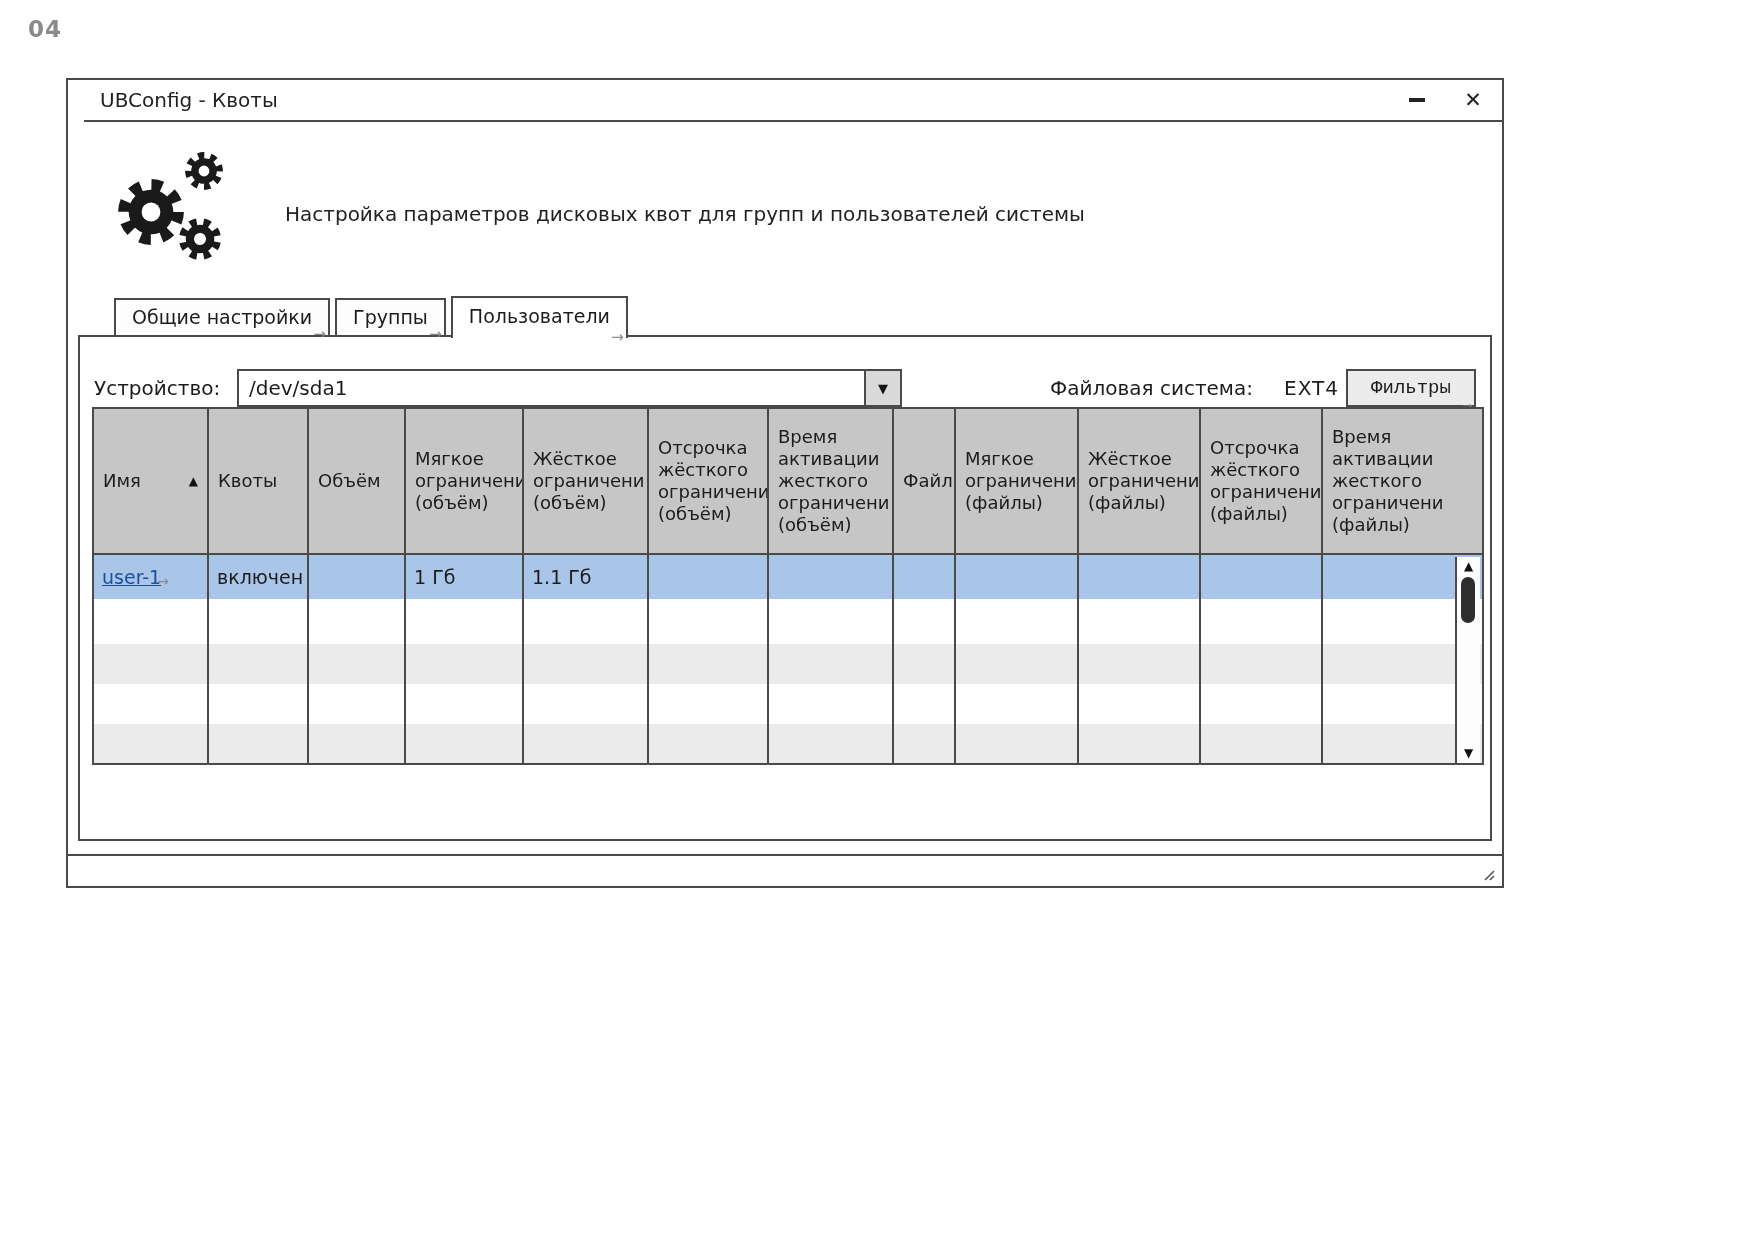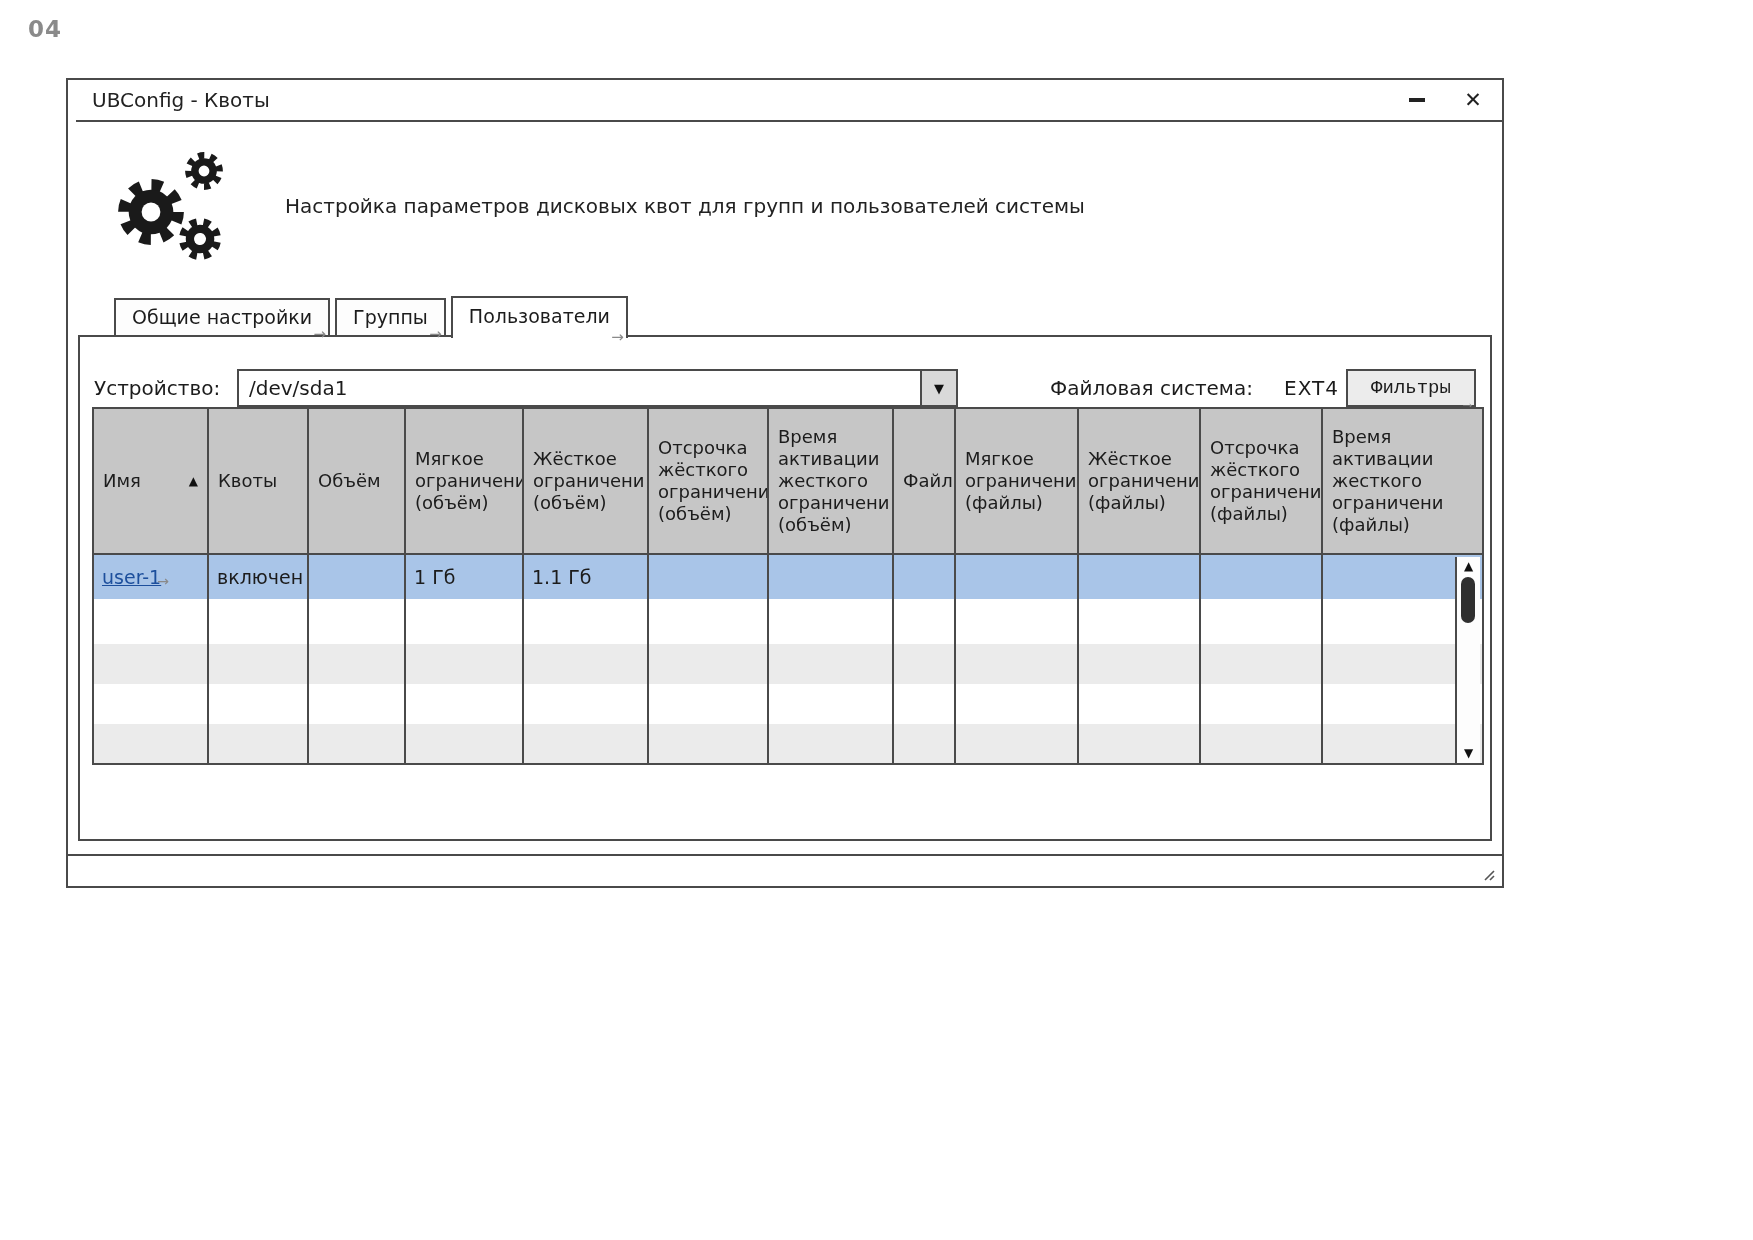--- a/index.html
+++ b/index.html
@@ -20,33 +20,33 @@
   }
   .corner-label{
     position:absolute;left:28px;top:16px;font-size:23px;font-weight:bold;
     color:var(--corner);letter-spacing:1px;
   }
   .window{
     position:absolute;left:66px;top:78px;width:1438px;height:810px;
     border:2px solid var(--border);background:#fff;
   }
   .titlebar{
-    position:absolute;left:8px;top:0;right:0;height:42px;
+    position:absolute;left:16px;top:0;right:0;height:42px;
     border-bottom:2px solid var(--border);display:flex;align-items:center;
     padding:0 16px;
   }
   .titlebar .title{font-size:20px;color:#222;}
   .win-btn{margin-left:34px;cursor:default;display:flex;align-items:center;justify-content:center;width:26px;height:26px;}
   .win-btn{margin-left:auto;}
   .win-btn + .win-btn{margin-left:30px;}
   .min-bar{display:inline-block;width:16px;height:4px;background:#222;}
   .close-glyph{font-size:21px;font-weight:bold;color:#222;line-height:1;}
   .gears{position:absolute;left:36px;top:64px;}
   .description{
-    position:absolute;left:217px;top:114px;width:960px;font-size:20px;color:#222;
+    position:absolute;left:217px;top:122px;width:960px;font-size:20px;color:#222;
   }
   .tabbar{
     position:absolute;left:46px;top:216px;height:39px;display:flex;align-items:flex-end;z-index:3;
   }
   .tab{
     position:relative;height:37px;background:#fdfdfd;border:2px solid var(--border);
     border-bottom:none;padding:0 16px;font-size:19px;line-height:34px;margin-right:5px;
     cursor:default;white-space:nowrap;
   }
   .tab.active{height:42px;line-height:36px;margin-bottom:-3px;background:#ffffff;z-index:4;}
@@ -54,21 +54,21 @@
     position:absolute;right:2px;bottom:-7px;font-size:15px;color:#8a8a8a;line-height:1;
     pointer-events:none;
   }
   .panel{
     position:absolute;left:10px;top:255px;width:1414px;height:506px;
     border:2px solid var(--border);background:#fff;z-index:1;
   }
   .device-row{position:absolute;left:14px;right:14px;top:32px;height:38px;}
   .device-label{position:absolute;left:0;top:0;line-height:38px;font-size:20px;}
   .combo{
-    position:absolute;left:143px;top:0;width:721px;height:38px;border:2px solid var(--border);
+    position:absolute;left:143px;top:0;width:665px;height:38px;border:2px solid var(--border);
     background:#fff;display:flex;cursor:default;
   }
   .combo-value{flex:1;padding:0 10px;line-height:34px;font-size:20px;overflow:hidden;white-space:nowrap;}
   .combo-btn{
     width:36px;border-left:2px solid var(--border);background:#d9d9d9;
     display:flex;align-items:center;justify-content:center;font-size:13px;color:#111;
   }
   .fs-label{position:absolute;left:956px;top:0;line-height:38px;font-size:20px;white-space:nowrap;}
   .fs-value{position:absolute;left:1190px;top:0;line-height:38px;font-size:20px;letter-spacing:1px;}
   .filters-btn{

